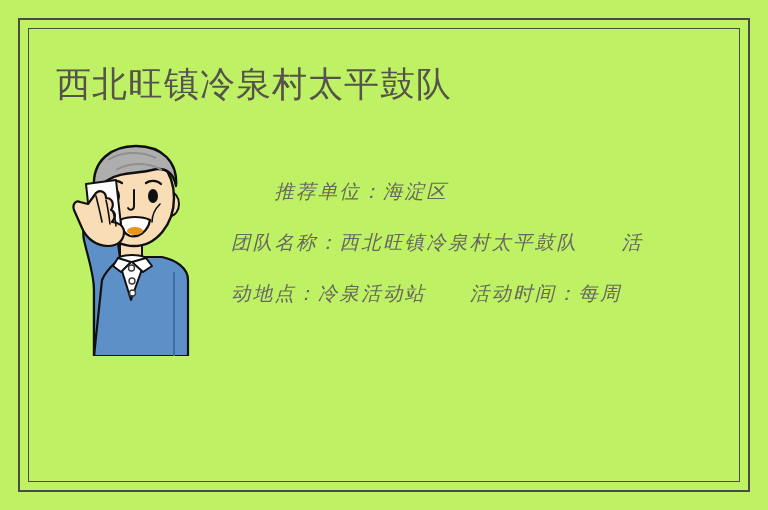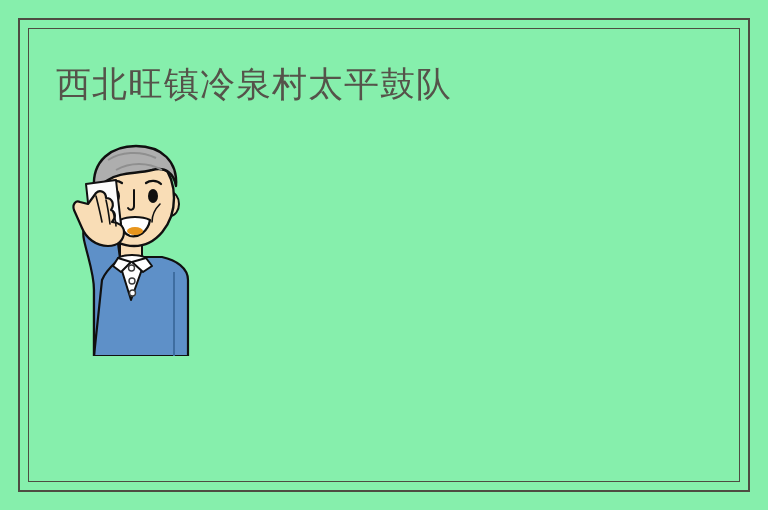--- a/index.html
+++ b/index.html
@@ -11,21 +11,21 @@
     height: 510px;
     background: #fdfcf4;
     font-family: "Liberation Sans", "DejaVu Sans", sans-serif;
     overflow: hidden;
   }
 
   #card {
     position: relative;
     width: 768px;
     height: 510px;
-    background: #86efac;
+    background: #bef264;
     box-sizing: border-box;
   }
 
   
   .frame-outer {
     position: absolute;
     left: 18px;
     top: 18px;
     width: 732px;
     height: 474px;
@@ -148,14 +148,16 @@
       <path d="M22 62 C18 60 14 64 16 70 L24 88 C28 98 38 106 50 106
                C60 106 66 100 66 92 C66 86 60 82 54 82
                C58 78 58 72 53 70 C57 64 54 58 48 58
                C48 52 42 49 38 53 L30 64 Z" fill="#f9ddb6" stroke="#101010" stroke-width="2.2" stroke-linejoin="round"></path>
       <path d="M38 56 C40 64 42 72 44 82" fill="none" stroke="#101010" stroke-width="1.6" stroke-linecap="round"></path>
       <path d="M48 60 C50 68 51 76 52 84" fill="none" stroke="#101010" stroke-width="1.6" stroke-linecap="round"></path>
       <path d="M55 72 C57 78 58 82 58 86" fill="none" stroke="#101010" stroke-width="1.6" stroke-linecap="round"></path>
     </svg>
   </div>
 
+  <div id="body-text">　　推荐单位：海淀区
+团队名称：西北旺镇冷泉村太平鼓队　　活动地点：冷泉活动站　　活动时间：每周</div>
 
 </div>
 
 </body></html>

